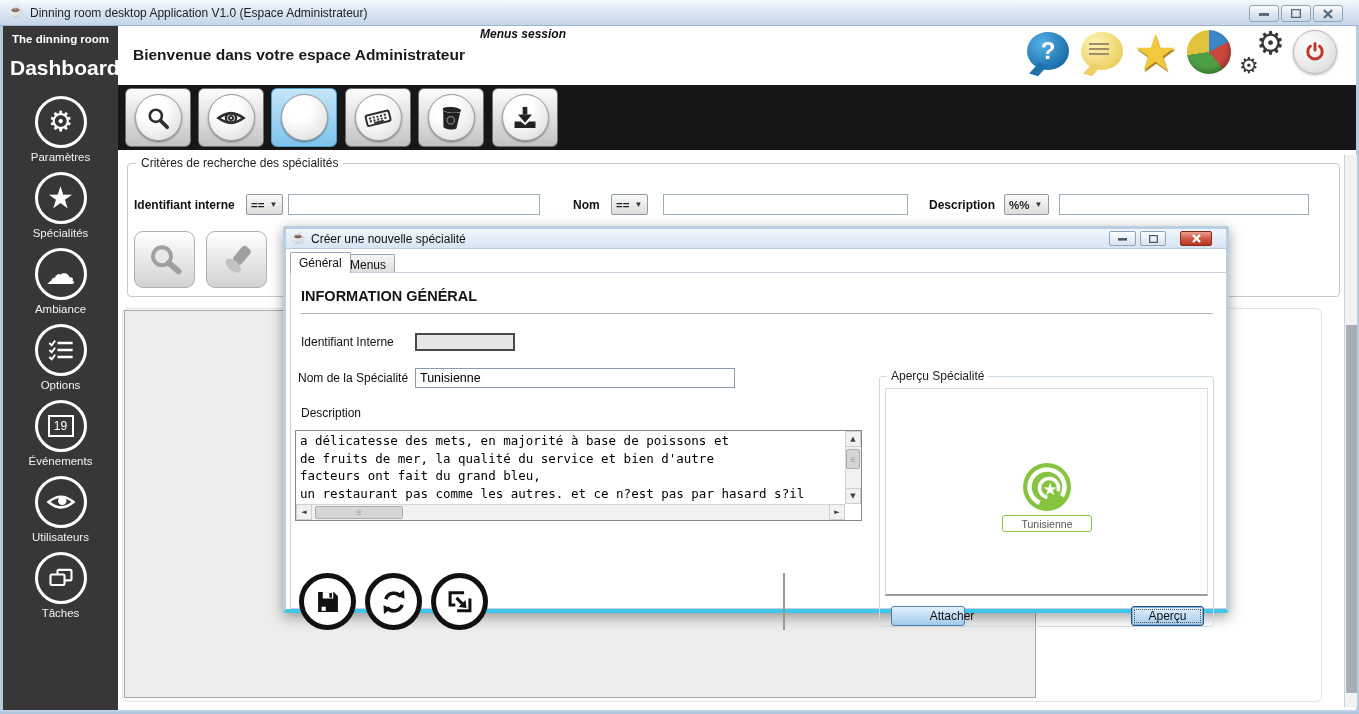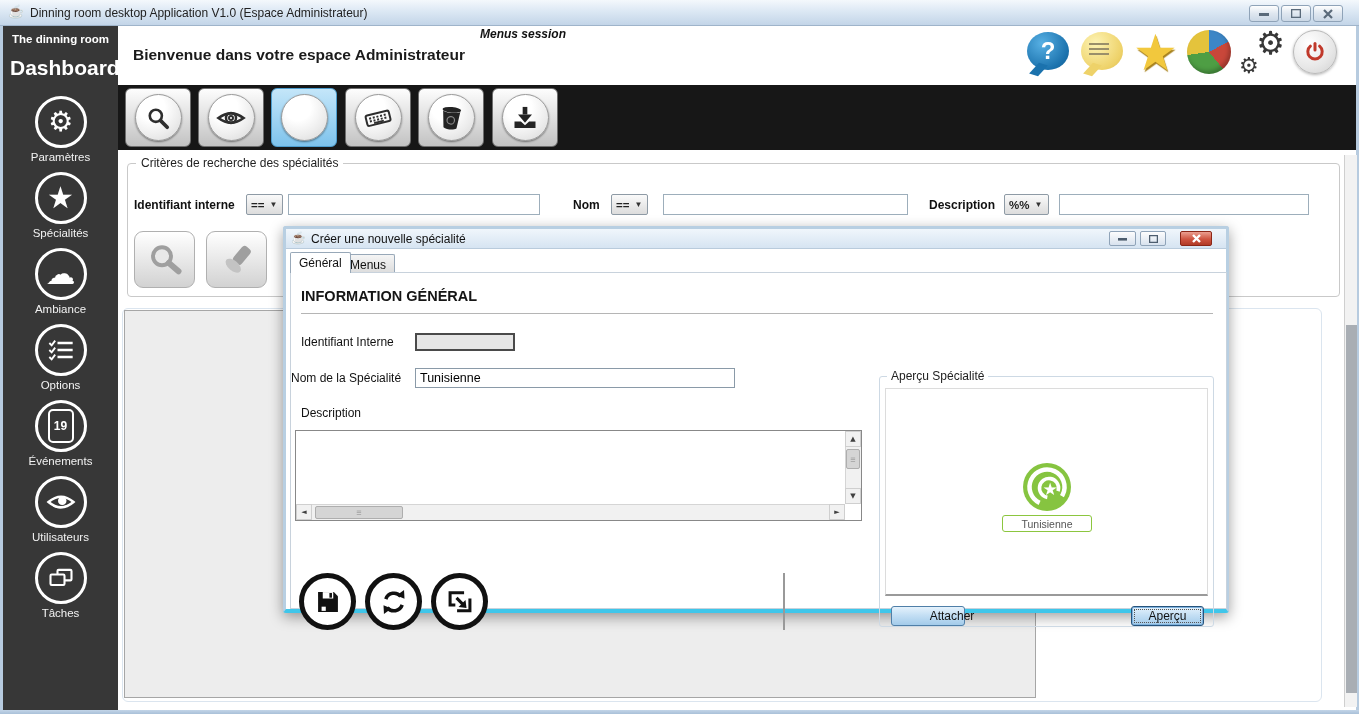--- a/index.html
+++ b/index.html
@@ -18,22 +18,22 @@
 
   
   .sidebar { position:absolute; left:3px; top:26px; width:115px; height:685px; background:#373737; }
   .sb-brand { position:absolute; left:9px; top:7px; color:#fff; font-size:11.5px; font-weight:bold;text-align:center; }
   .sb-title { position:absolute; left:7px; top:30px; color:#fff; font-size:21px; font-weight:bold; }
   .sb-item { position:absolute; left:0; width:115px; height:74px; text-align:center; cursor:pointer; }
   .sb-circle { width:52px; height:52px; margin:0 auto; border:3px solid #fff; border-radius:50%;
     display:flex; align-items:center; justify-content:center; color:#fff; }
   .sb-glyph { font-size:28px; line-height:1; color:#fff; font-family:"DejaVu Sans", sans-serif; }
   .sb-label { margin-top:3px; color:#f2f2f2; font-size:11.5px; }
-  .cal-box { width:26px; height:34px; border:2.5px solid #fff; border-radius:5px; color:#fff;
-    font-size:12px; font-weight:bold; display:flex; align-items:center; justify-content:center; }
+  .cal-box { width:26px; height:22px; border:2.5px solid #fff; border-radius:0; color:#fff;
+    font-size:12px; font-weight:normal; display:flex; align-items:center; justify-content:center; }
 
   
   .main-bg { position:absolute; left:118px; top:26px; width:1238px; height:684px; background:#fff; }
   .date-session { position:absolute; left:480px; top:27px; font-size:12px; font-weight:bold; font-style:italic; color:#111; }
   .welcome { position:absolute; left:133px; top:46px; font-size:15.5px; font-weight:bold; color:#1b1b1b; }
   .hdr-ico { position:absolute; top:30px; width:46px; height:46px; cursor:pointer; }
   .bubble { position:absolute; inset:2px 2px 6px 2px; border-radius:50%; }
   .bubble-tail { position:absolute; bottom:1px; left:8px; width:11px; height:11px; transform:skewX(-34deg) rotate(14deg); }
   .b-help .bubble { background:radial-gradient(circle at 35% 30%, #57b0e4, #1b72ad 70%, #125a8c); color:#fff;
     display:flex;align-items:center;justify-content:center; font-size:24px; font-weight:bold; }
@@ -384,26 +384,30 @@
     <div class="tab tab-on">Général</div>
     <div class="tab tab-off">Menus</div>
 
     <div class="dlg-panel">
       <div class="dlg-section">INFORMATION GÉNÉRAL</div>
       <div class="dlg-hr"></div>
 
       <div class="dlg-label" style="left:10px; top:62px">Identifiant Interne</div>
       <input class="in-ident" disabled="" value="" style="">
 
-      <div class="dlg-label" style="left:0; top:98px">Nom de la Spécialité</div>
+      <div class="dlg-label" style="left:7px; top:98px">Nom de la Spécialité</div>
       <input class="in-nom" value="Tunisienne" style="">
 
       <div class="dlg-label" style="left:10px; top:133px">Description</div>
 
       <div class="ta-wrap">
+        <textarea class="ta-text" wrap="off" style="">a délicatesse des mets, en majorité à base de poissons et
+de fruits de mer, la qualité du service et bien d'autre
+facteurs ont fait du grand bleu,
+un restaurant pas comme les autres. et ce n?est pas par hasard s?il</textarea>
         <div class="sb-track-v">
           <div class="sb-arrow" style="top:0; right:0">▲</div>
           <div class="sb-thumb" style="top:18px; right:1px; width:14px; height:20px">☰</div>
           <div class="sb-arrow" style="bottom:0; right:0">▼</div>
         </div>
         <div class="sb-track-h">
           <div class="sb-arrow" style="left:0; bottom:0">◄</div>
           <div class="sb-thumb" style="left:19px; bottom:1px; width:88px; height:13px">☰</div>
           <div class="sb-arrow" style="right:0; bottom:0">►</div>
         </div>

